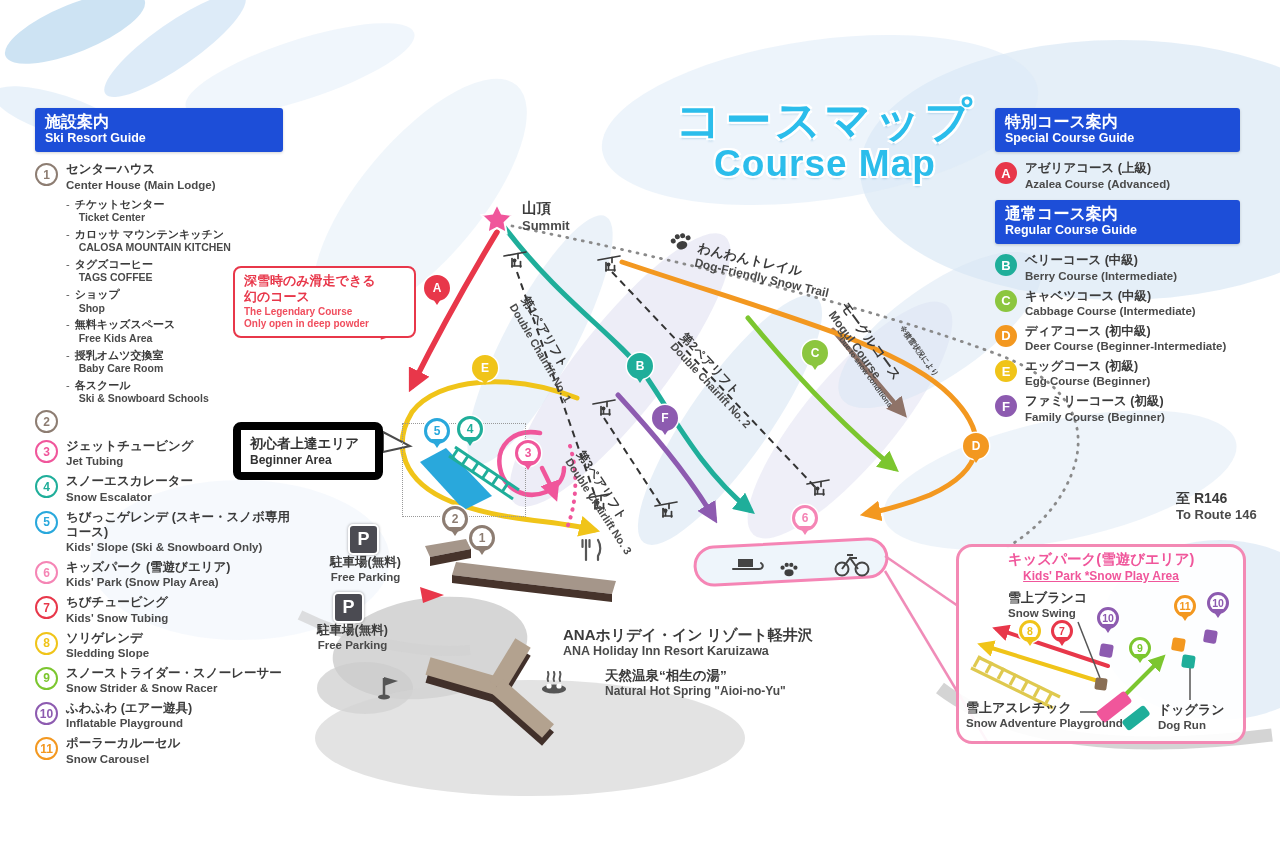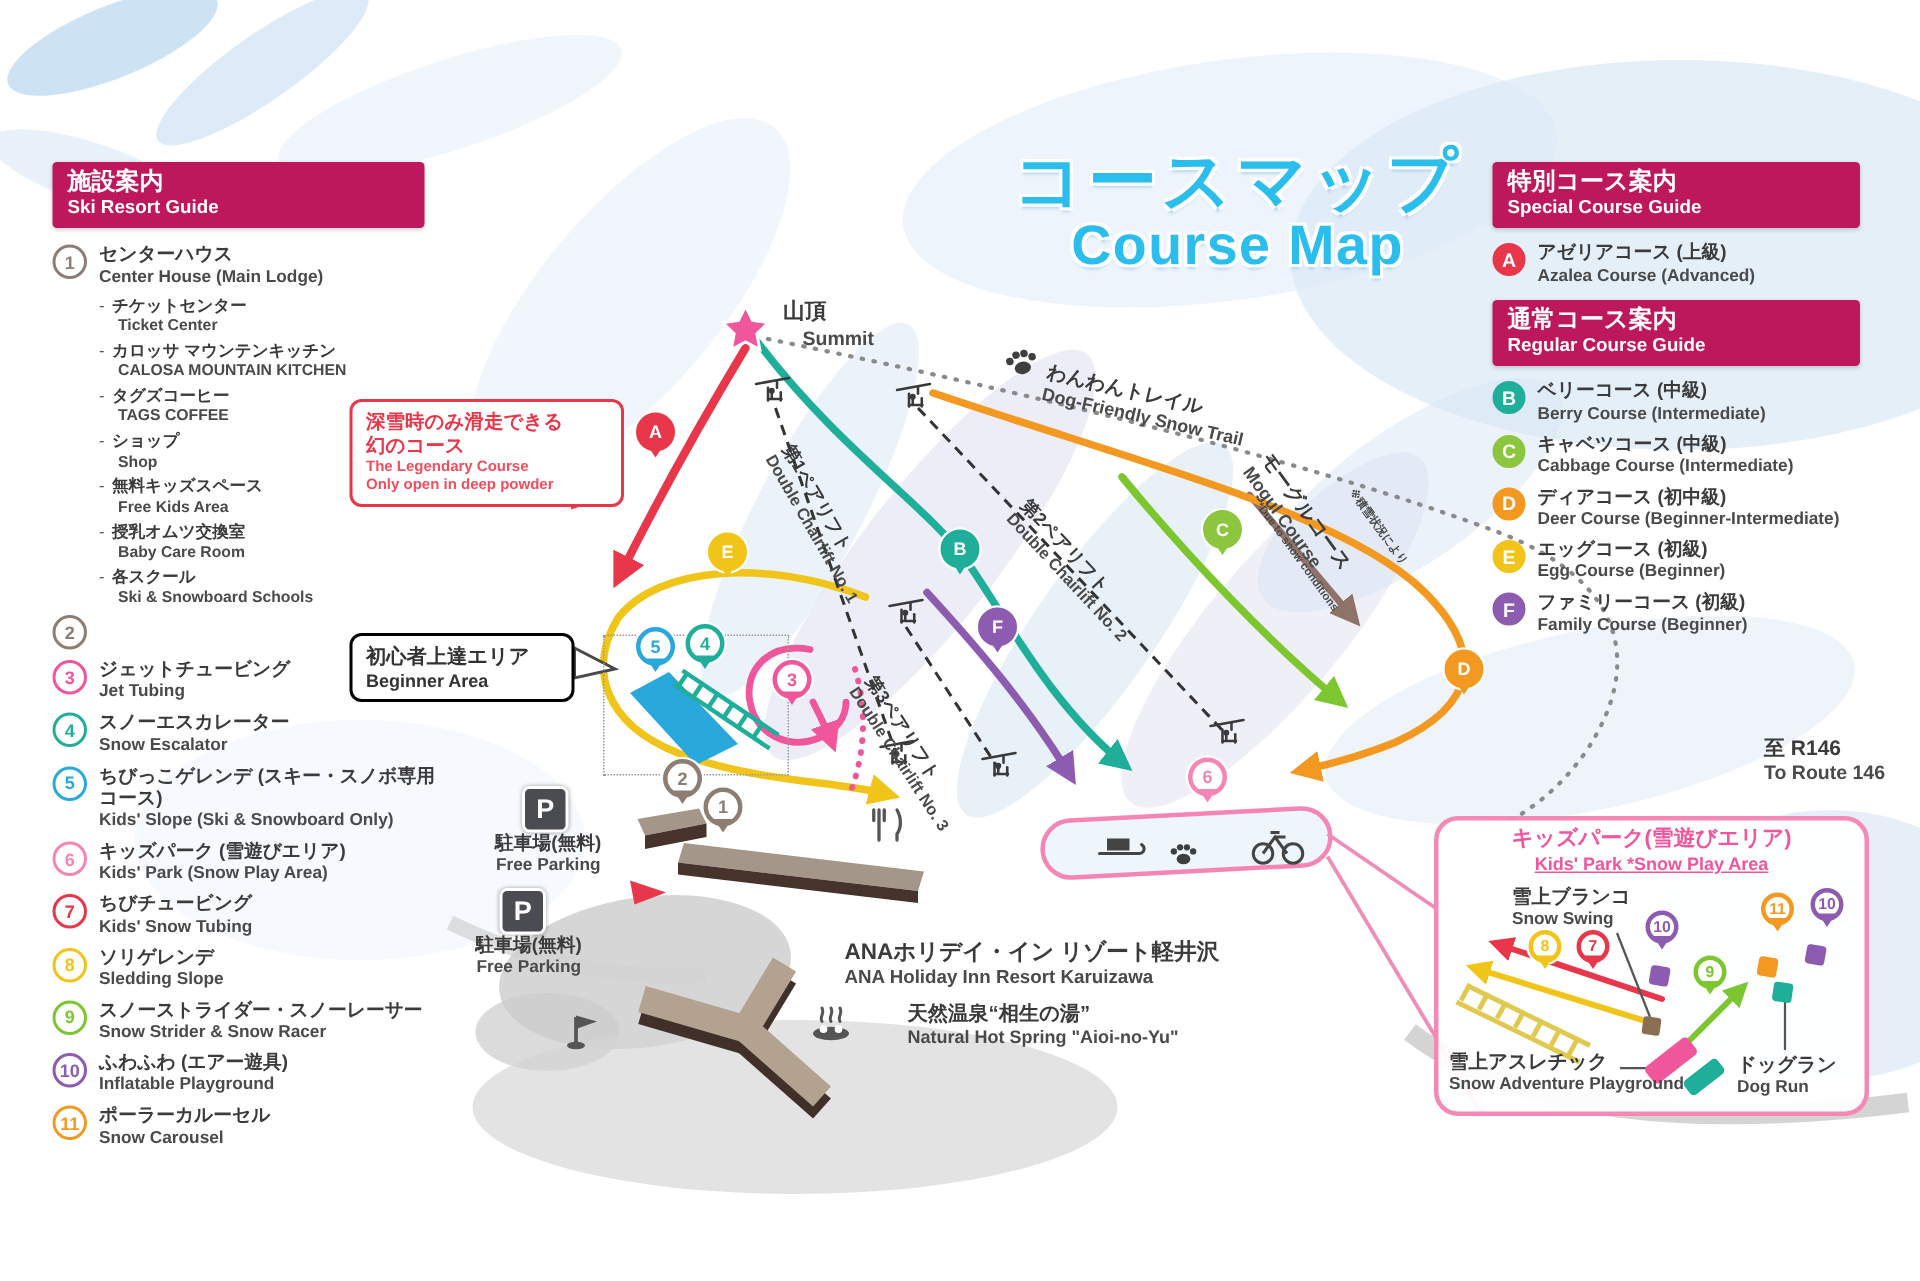--- a/index.html
+++ b/index.html
@@ -1,21 +1,21 @@
 <!DOCTYPE html>
 <html><head>
 <meta charset="utf-8">
 <style>
   html,body{margin:0;padding:0;}
   body{width:1280px;height:854px;position:relative;overflow:hidden;background:#ffffff;
        font-family:"Liberation Sans","DejaVu Sans",sans-serif;color:#3a3a3a;}
   svg.layer{position:absolute;left:0;top:0;z-index:1;pointer-events:none;}
   svg.layer2{position:absolute;left:0;top:0;z-index:4;pointer-events:none;}
   
-  .hdr{background:#be185d;color:#fff;padding:5px 10px 6px;border-radius:3px;box-shadow:0 1px 3px rgba(0,0,0,.18);}
+  .hdr{background:#1d4ed8;color:#fff;padding:5px 10px 6px;border-radius:3px;box-shadow:0 1px 3px rgba(0,0,0,.18);}
   .hdr .h-ja{font-size:16px;font-weight:800;line-height:1.15;}
   .hdr .h-en{font-size:12.5px;font-weight:700;line-height:1.2;}
   
   .panel{position:absolute;z-index:5;}
   .fi{display:flex;gap:8px;margin-bottom:6px;align-items:flex-start;}
   .nc{width:23px;height:23px;border-radius:50%;border:2.5px solid var(--c);color:var(--c);
       background:#fff;font-size:12px;font-weight:800;display:flex;align-items:center;justify-content:center;
       flex:none;box-sizing:border-box;margin-top:1px;}
   .nc.solid{background:var(--c);color:#fff;border-color:var(--c);width:22px;height:22px;font-size:13px;}
   .ja{font-size:12.5px;font-weight:700;color:#3b3b3b;line-height:1.22;}
@@ -37,21 +37,21 @@
        font-size:12px;font-weight:800;color:var(--c);z-index:6;box-shadow:0 0 0 1.5px #fff;}
   .pin::after{content:"";position:absolute;left:50%;top:100%;transform:translate(-50%,-2px);
        border:6px solid transparent;border-top:9px solid var(--c);border-bottom:0;}
   .pin.solid{background:var(--c);color:#fff;}
   .pin.sm{width:22px;height:22px;font-size:10.5px;border-width:3px;}
   
   .callout{position:absolute;background:#fff;border-radius:8px;z-index:5;padding:5px 9px;box-sizing:border-box;}
   .callout.red{border:2.5px solid #e8374a;color:#e8374a;}
   .callout.red .c-ja{font-size:13px;font-weight:800;line-height:1.25;color:#e8374a;}
   .callout.red .c-en{font-size:10px;font-weight:700;line-height:1.25;color:#f04e5e;}
-  .callout.gray{border:2px solid #000000;}
+  .callout.gray{border:8px solid #000000;}
   .callout.gray .c-ja{font-size:13.5px;font-weight:700;color:#333;}
   .callout.gray .c-en{font-size:12px;font-weight:600;color:#333;}
   .dotted-rect{position:absolute;border:1.5px dotted #999;z-index:4;}
   
   .rlab{position:absolute;transform-origin:0 0;white-space:nowrap;z-index:4;}
   .rlab .ja{font-size:12px;}
   .rlab .en{font-size:11px;}
   .rlab.big .ja{font-size:13px;}
   .rlab.big .en{font-size:12px;}
   .rlab.tiny{font-size:7.5px;font-weight:700;color:#4a4a4a;}
@@ -484,21 +484,21 @@
       <div class="nc solid" style="--c:#8d5bb0">F</div>
       <div>
         <div class="ja">ファミリーコース (初級)</div>
         <div class="en">Family Course (Beginner)</div>
       </div>
     </div>
 </div>
 
 <div class="lbl" style="left:522px;top:200px;">
   <div class="ja" style="font-size:14.5px;">山頂</div>
-  <div class="en" style="font-size:13px;margin-left:13px;">Summit</div>
+  <div class="en" style="font-size:13px;">Summit</div>
 </div>
 
 <div class="callout red" style="left:233px;top:266px;width:183px;">
   <div class="c-ja">深雪時のみ滑走できる</div>
   <div class="c-ja">幻のコース</div>
   <div class="c-en">The Legendary Course</div>
   <div class="c-en">Only open in deep powder</div>
 </div>
 
 <div class="callout gray" style="left:233px;top:422px;width:150px;">

